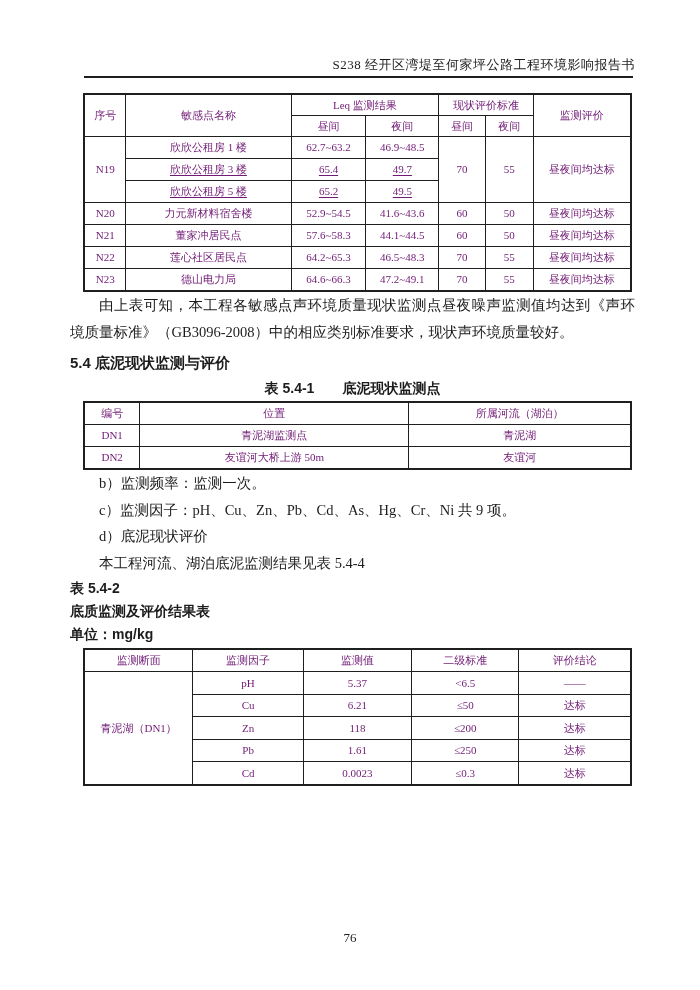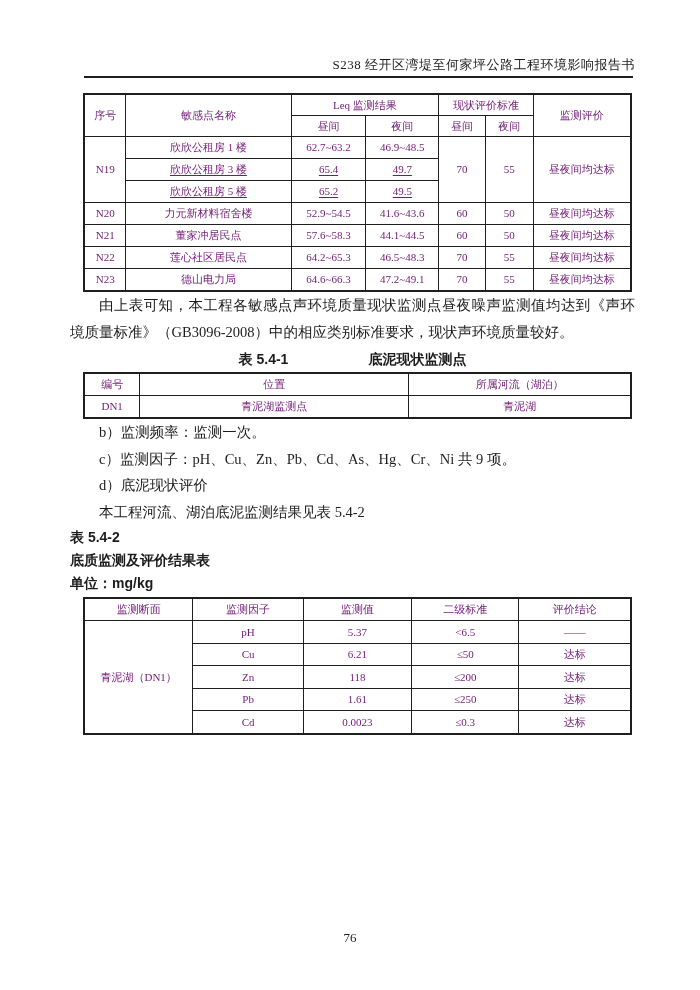--- a/index.html
+++ b/index.html
@@ -74,21 +74,21 @@
     justify-content:center;
     align-items:baseline;
     font-family:"Liberation Sans","DejaVu Sans",sans-serif;
     font-weight:bold;
     font-size:14px;
     line-height:23px;
   }
   .cap-gap-sm { display:inline-block; width:14px; }
   .cap-gap-md { display:inline-block; width:28px; }
   .cap-gap-lg { display:inline-block; width:34px; }
-  .caption.c1 { margin-top:2px; margin-bottom:1px;gap:26px; }
+  .caption.c1 { margin-top:2px; margin-bottom:1px; }
   .caption.c2 { margin-top:0; margin-bottom:2px;flex-direction:column; }
   .mt-table1 { margin-top:15px; }
   .mt-p1 { margin-top:18px; }
   .mt-p2 { margin-top:0; }
   .mt-t2 { margin-top:1px; }
   .mt-itemb { margin-top:4px; }
   .mt-t3 { margin-top:2px; }
   .page-footer {
     position:absolute;
     left:0; right:0; bottom:44px;
@@ -186,20 +186,21 @@
         <td>47.2~49.1</td>
         <td>70</td>
         <td>55</td>
         <td>昼夜间均达标</td>
       </tr>
     </tbody>
   </table>
 
   <p class="body mt-p1">由上表可知，本工程各敏感点声环境质量现状监测点昼夜噪声监测值均达到《声环境质量标准》（GB3096-2008）中的相应类别标准要求，现状声环境质量较好。</p>
 
+  <div class="h54">5.4 底泥现状监测与评价</div>
 
 
 
   <div class="caption c1">
     <span>表 5.4-1</span>
       <span class="cap-gap-md"></span>
       <span>底泥现状监测点</span>
   </div>
 
   <table class="doc-table t2 mt-t2">
@@ -214,27 +215,32 @@
         <th>位置</th>
         <th>所属河流（湖泊）</th>
       </tr>
     </thead>
     <tbody>
       <tr>
         <td>DN1</td>
         <td>青泥湖监测点</td>
         <td>青泥湖</td>
       </tr>
+      <tr>
+        <td>DN2</td>
+        <td>友谊河大桥上游 50m</td>
+        <td>友谊河</td>
+      </tr>
     </tbody>
   </table>
 
   <p class="item mt-itemb">b）监测频率：监测一次。</p>
   <p class="item">c）监测因子：pH、Cu、Zn、Pb、Cd、As、Hg、Cr、Ni 共 9 项。</p>
   <p class="item">d）底泥现状评价</p>
-  <p class="body">本工程河流、湖泊底泥监测结果见表 5.4-2</p>
+  <p class="body">本工程河流、湖泊底泥监测结果见表 5.4-4</p>
 
   <div class="caption c2">
     <span>表 5.4-2</span>
       <span class="cap-gap-sm"></span>
       <span>底质监测及评价结果表</span>
       <span class="cap-gap-lg"></span>
       <span>单位：mg/kg</span>
   </div>
 
   <table class="doc-table t3 mt-t3">

